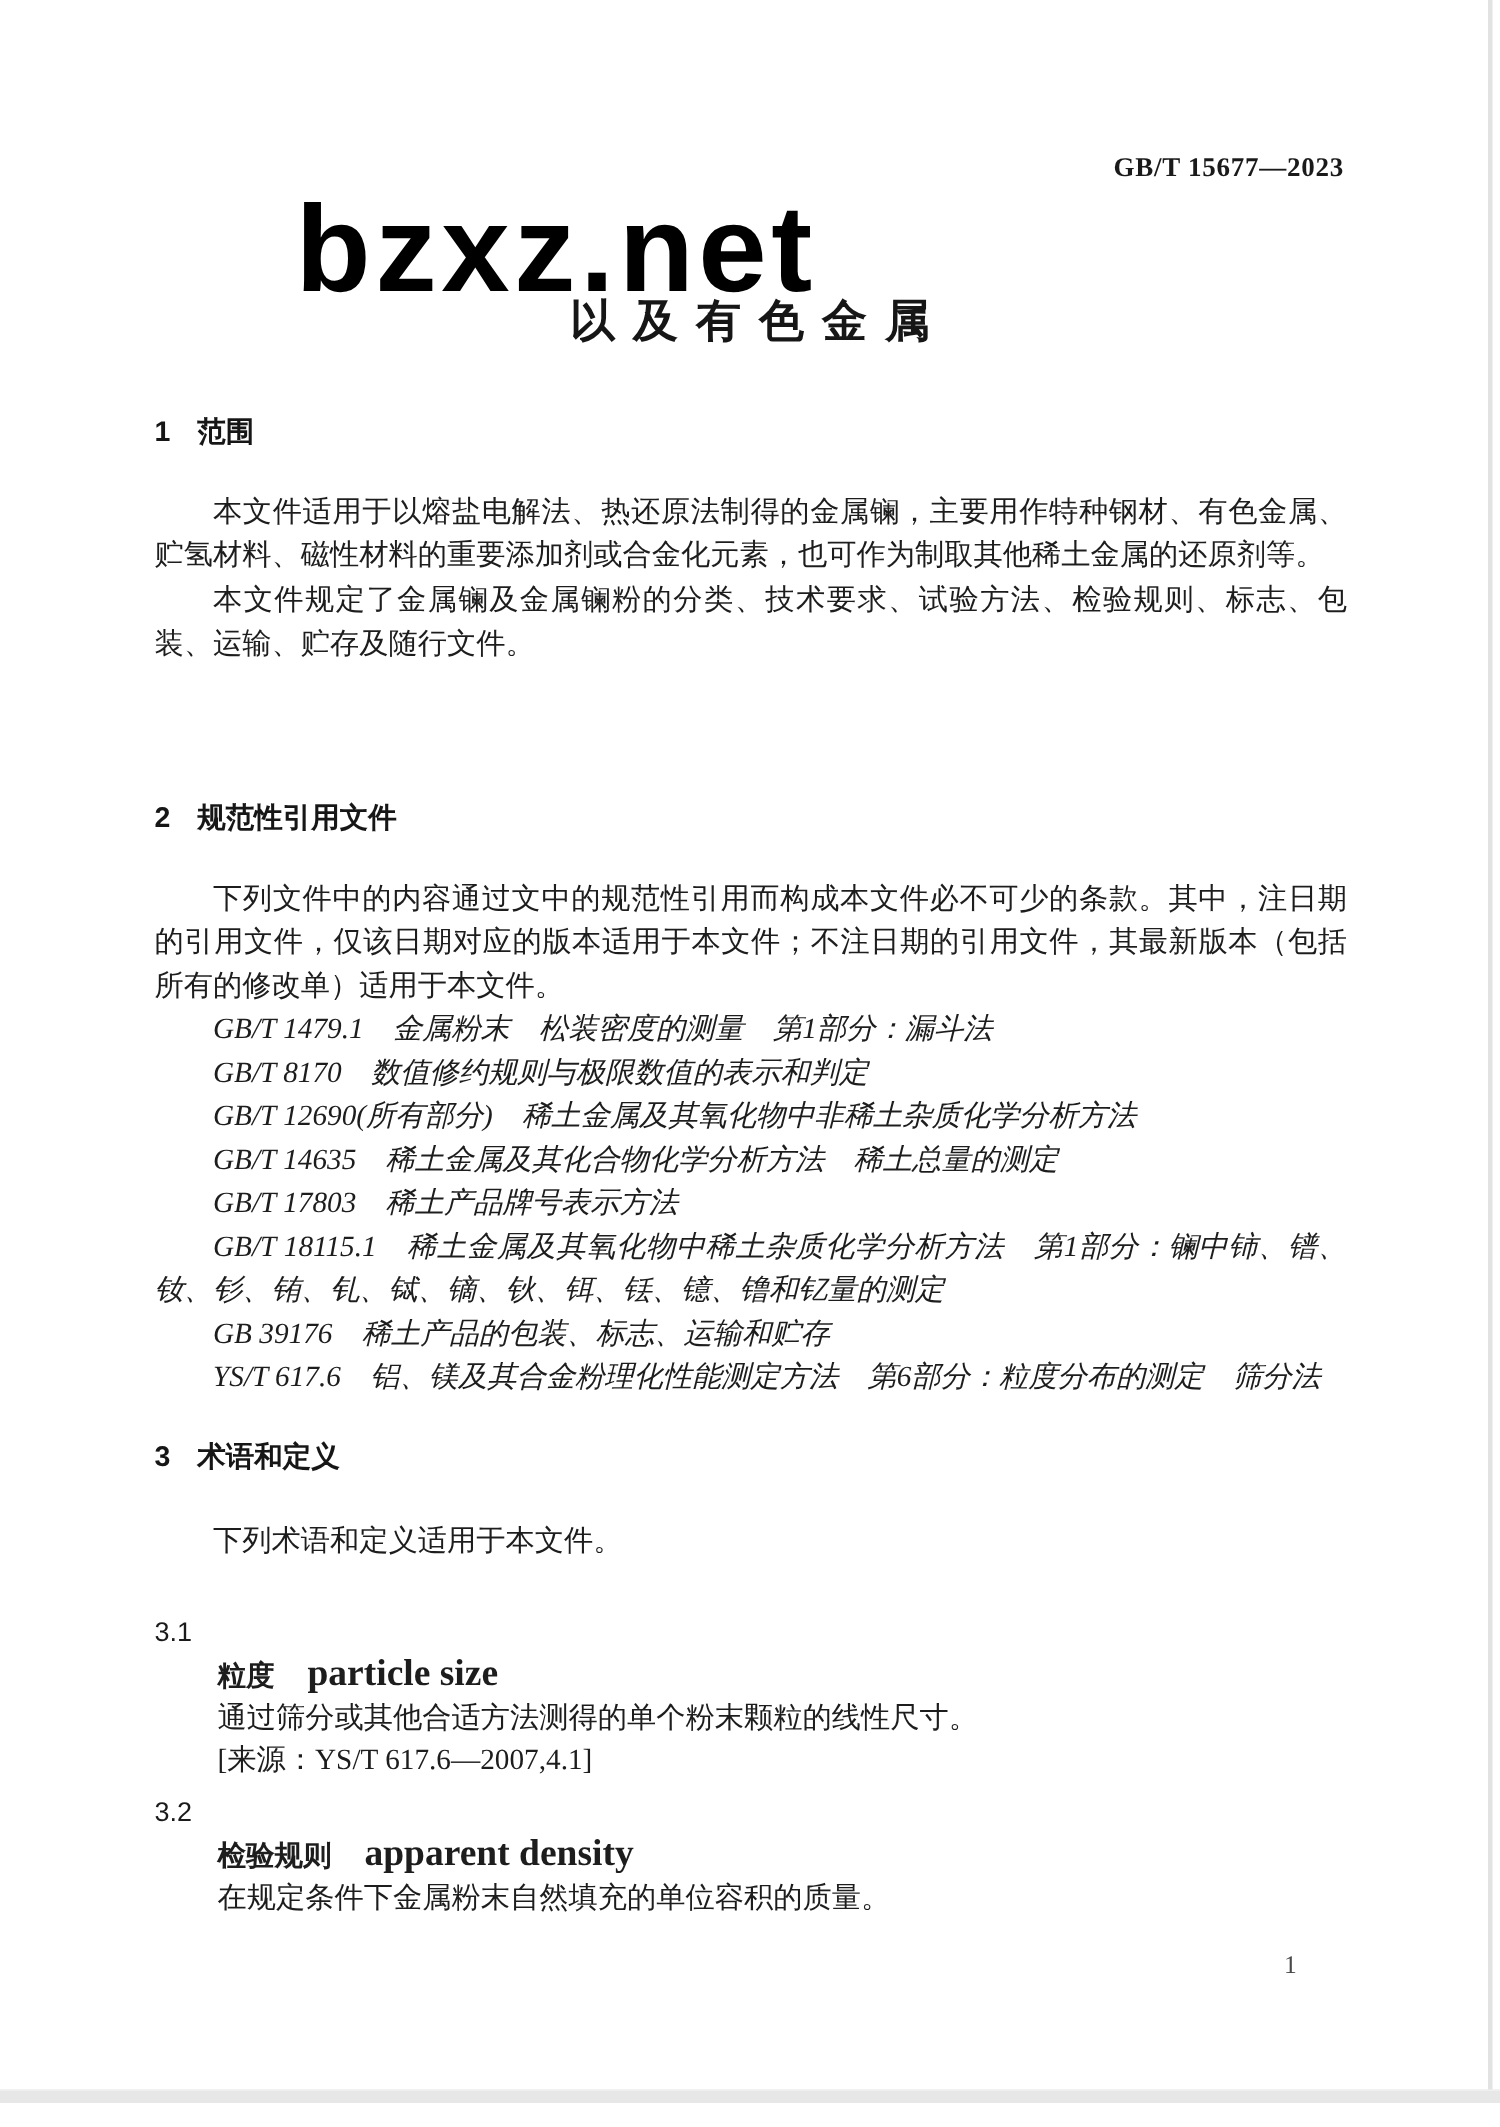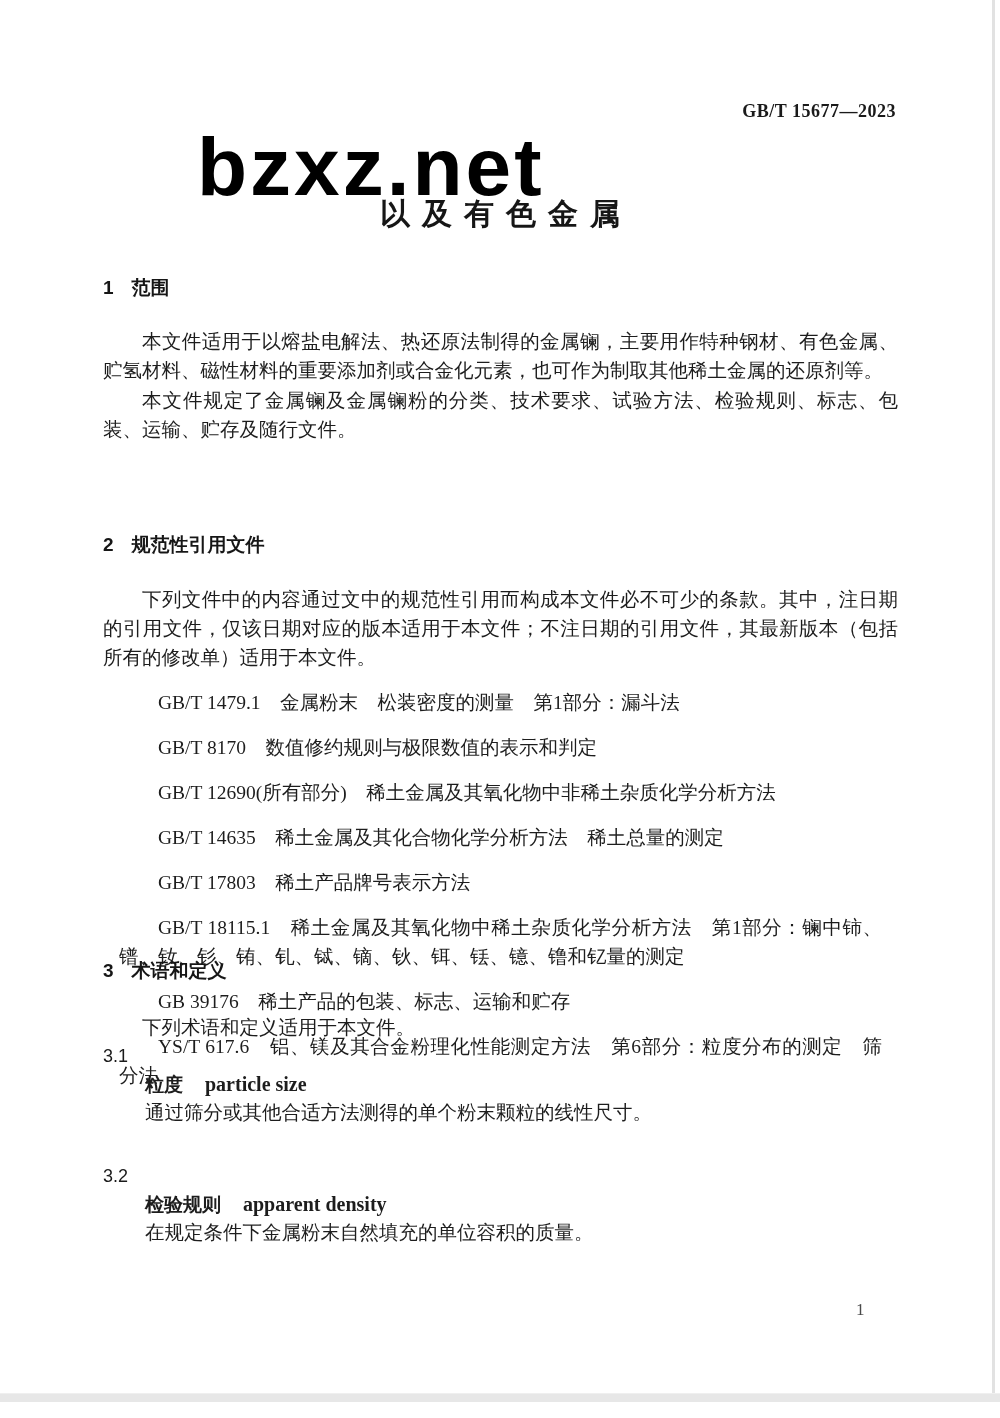--- a/index.html
+++ b/index.html
@@ -75,45 +75,46 @@
   .body-block {
     position: absolute;
     left: 103px;
     width: 795px;
     font-size: 19.5px;
     line-height: 29.3px;
     text-align: justify;
     z-index: 1;
   }
   .para { margin: 0; text-indent: 2em; }
-  .ref  { margin: 16px; text-indent: 2em; text-align: justify; }
+  .ref  { margin: 0; text-indent: 2em; text-align: justify; font-style: italic; }
 
   
   .clause {
     position: absolute;
     left: 103px;
     width: 795px;
     font-size: 19.5px;
     line-height: 28px;
     z-index: 1;
+    margin-top: 32px;
   }
   .clause-num {
     margin: 0;
     font-family: "Liberation Sans", "DejaVu Sans", sans-serif;
     font-size: 18px;
     color: #1a1a1a;
   }
   .term-line { margin: 0; padding-left: 42px; }
   .term-zh {
     font-family: "Liberation Sans", "DejaVu Sans", sans-serif;
     font-weight: bold;
     font-size: 19px;
     margin-right: 22px;
   }
-  .term-en { font-weight: bold; font-size: 20px; }
+  .term-en { font-weight: bold; font-size: 25px; }
   .def { margin: 0; padding-left: 42px; }
 
   
   .page-num {
     position: absolute;
     left: 856px;
     top: 1300px;
     font-size: 17px;
     color: #4a4a4a;
     z-index: 2;
@@ -183,20 +184,21 @@
   <div class="body-block" style="top:1013px">
     <p class="para">下列术语和定义适用于本文件。</p>
   </div>
 
   <div class="clause" style="top:1042px">
     <p class="clause-num">3.1</p>
     <p class="term-line">
       <span class="term-zh">粒度</span><span class="term-en">particle size</span>
     </p>
     <p class="def">通过筛分或其他合适方法测得的单个粉末颗粒的线性尺寸。</p>
+    <p class="def">[来源：YS/T 617.6—2007,4.1]</p>
   </div>
 
   <div class="clause" style="top:1162px">
     <p class="clause-num">3.2</p>
     <p class="term-line">
       <span class="term-zh">检验规则</span><span class="term-en">apparent density</span>
     </p>
     <p class="def">在规定条件下金属粉末自然填充的单位容积的质量。</p>
   </div>
 

